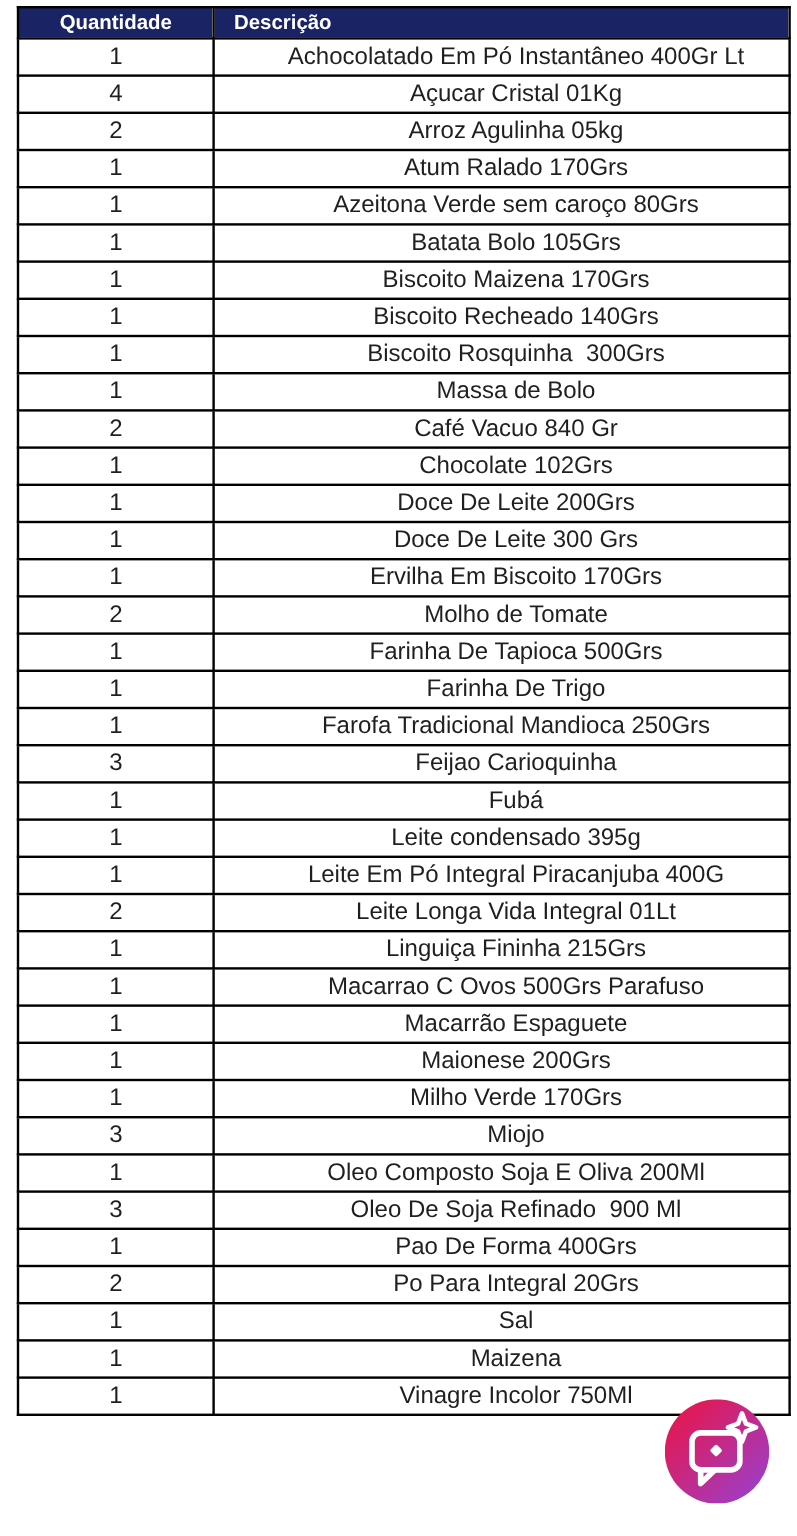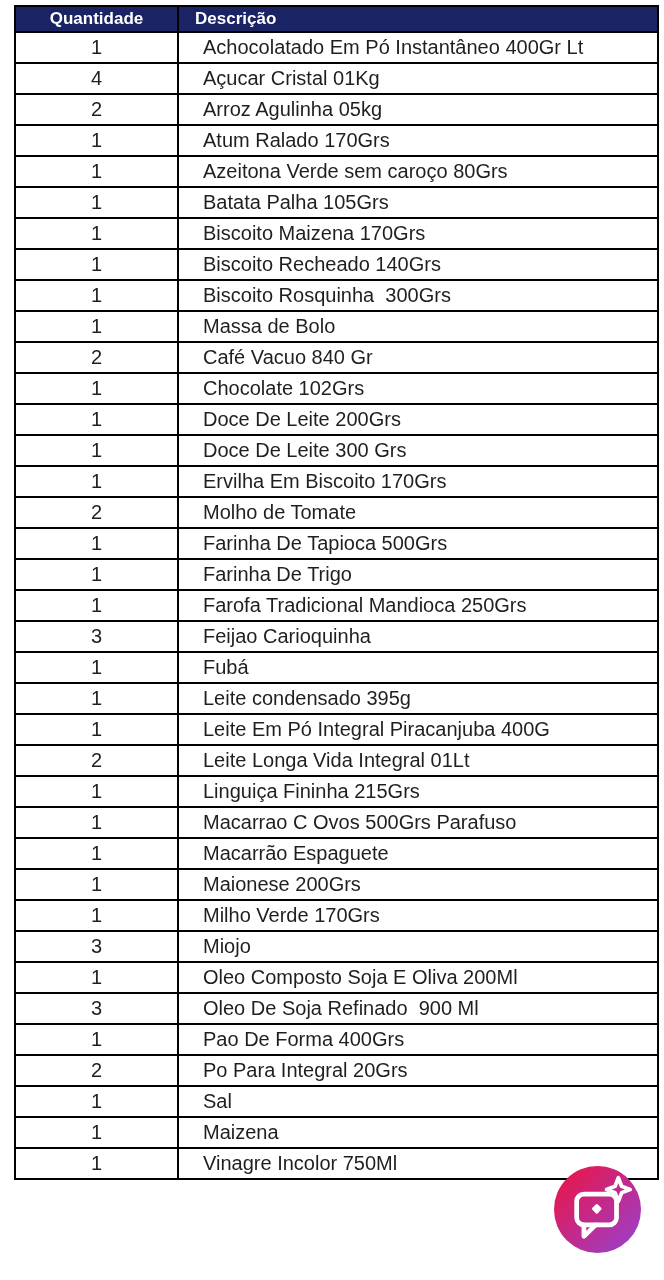--- a/index.html
+++ b/index.html
@@ -43,21 +43,21 @@
   }
   th.qty-h{text-align:center;}
   th.desc-h{text-align:left;padding-left:16px;}
   tbody td{
     height:29px;
     color:var(--cell-text);
     font-size:20px;
     padding:0;
   }
   td.qty{text-align:center;}
-  td.desc{text-align:left;padding-left:24px;}
+  td.desc{text-align:center;padding-left:24px;}
   .fab{
     position:absolute;
     left:554px;top:1166px;
     width:87px;height:87px;
     border:none;
     padding:0;
     background:transparent;
     border-radius:50%;
     cursor:pointer;
     display:block;
@@ -95,21 +95,21 @@
         <tr>
           <td class="qty">1</td>
           <td class="desc">Atum Ralado 170Grs</td>
         </tr>
         <tr>
           <td class="qty">1</td>
           <td class="desc">Azeitona Verde sem caroço 80Grs</td>
         </tr>
         <tr>
           <td class="qty">1</td>
-          <td class="desc">Batata Palha 105Grs</td>
+          <td class="desc">Batata Bolo 105Grs</td>
         </tr>
         <tr>
           <td class="qty">1</td>
           <td class="desc">Biscoito Maizena 170Grs</td>
         </tr>
         <tr>
           <td class="qty">1</td>
           <td class="desc">Biscoito Recheado 140Grs</td>
         </tr>
         <tr>

